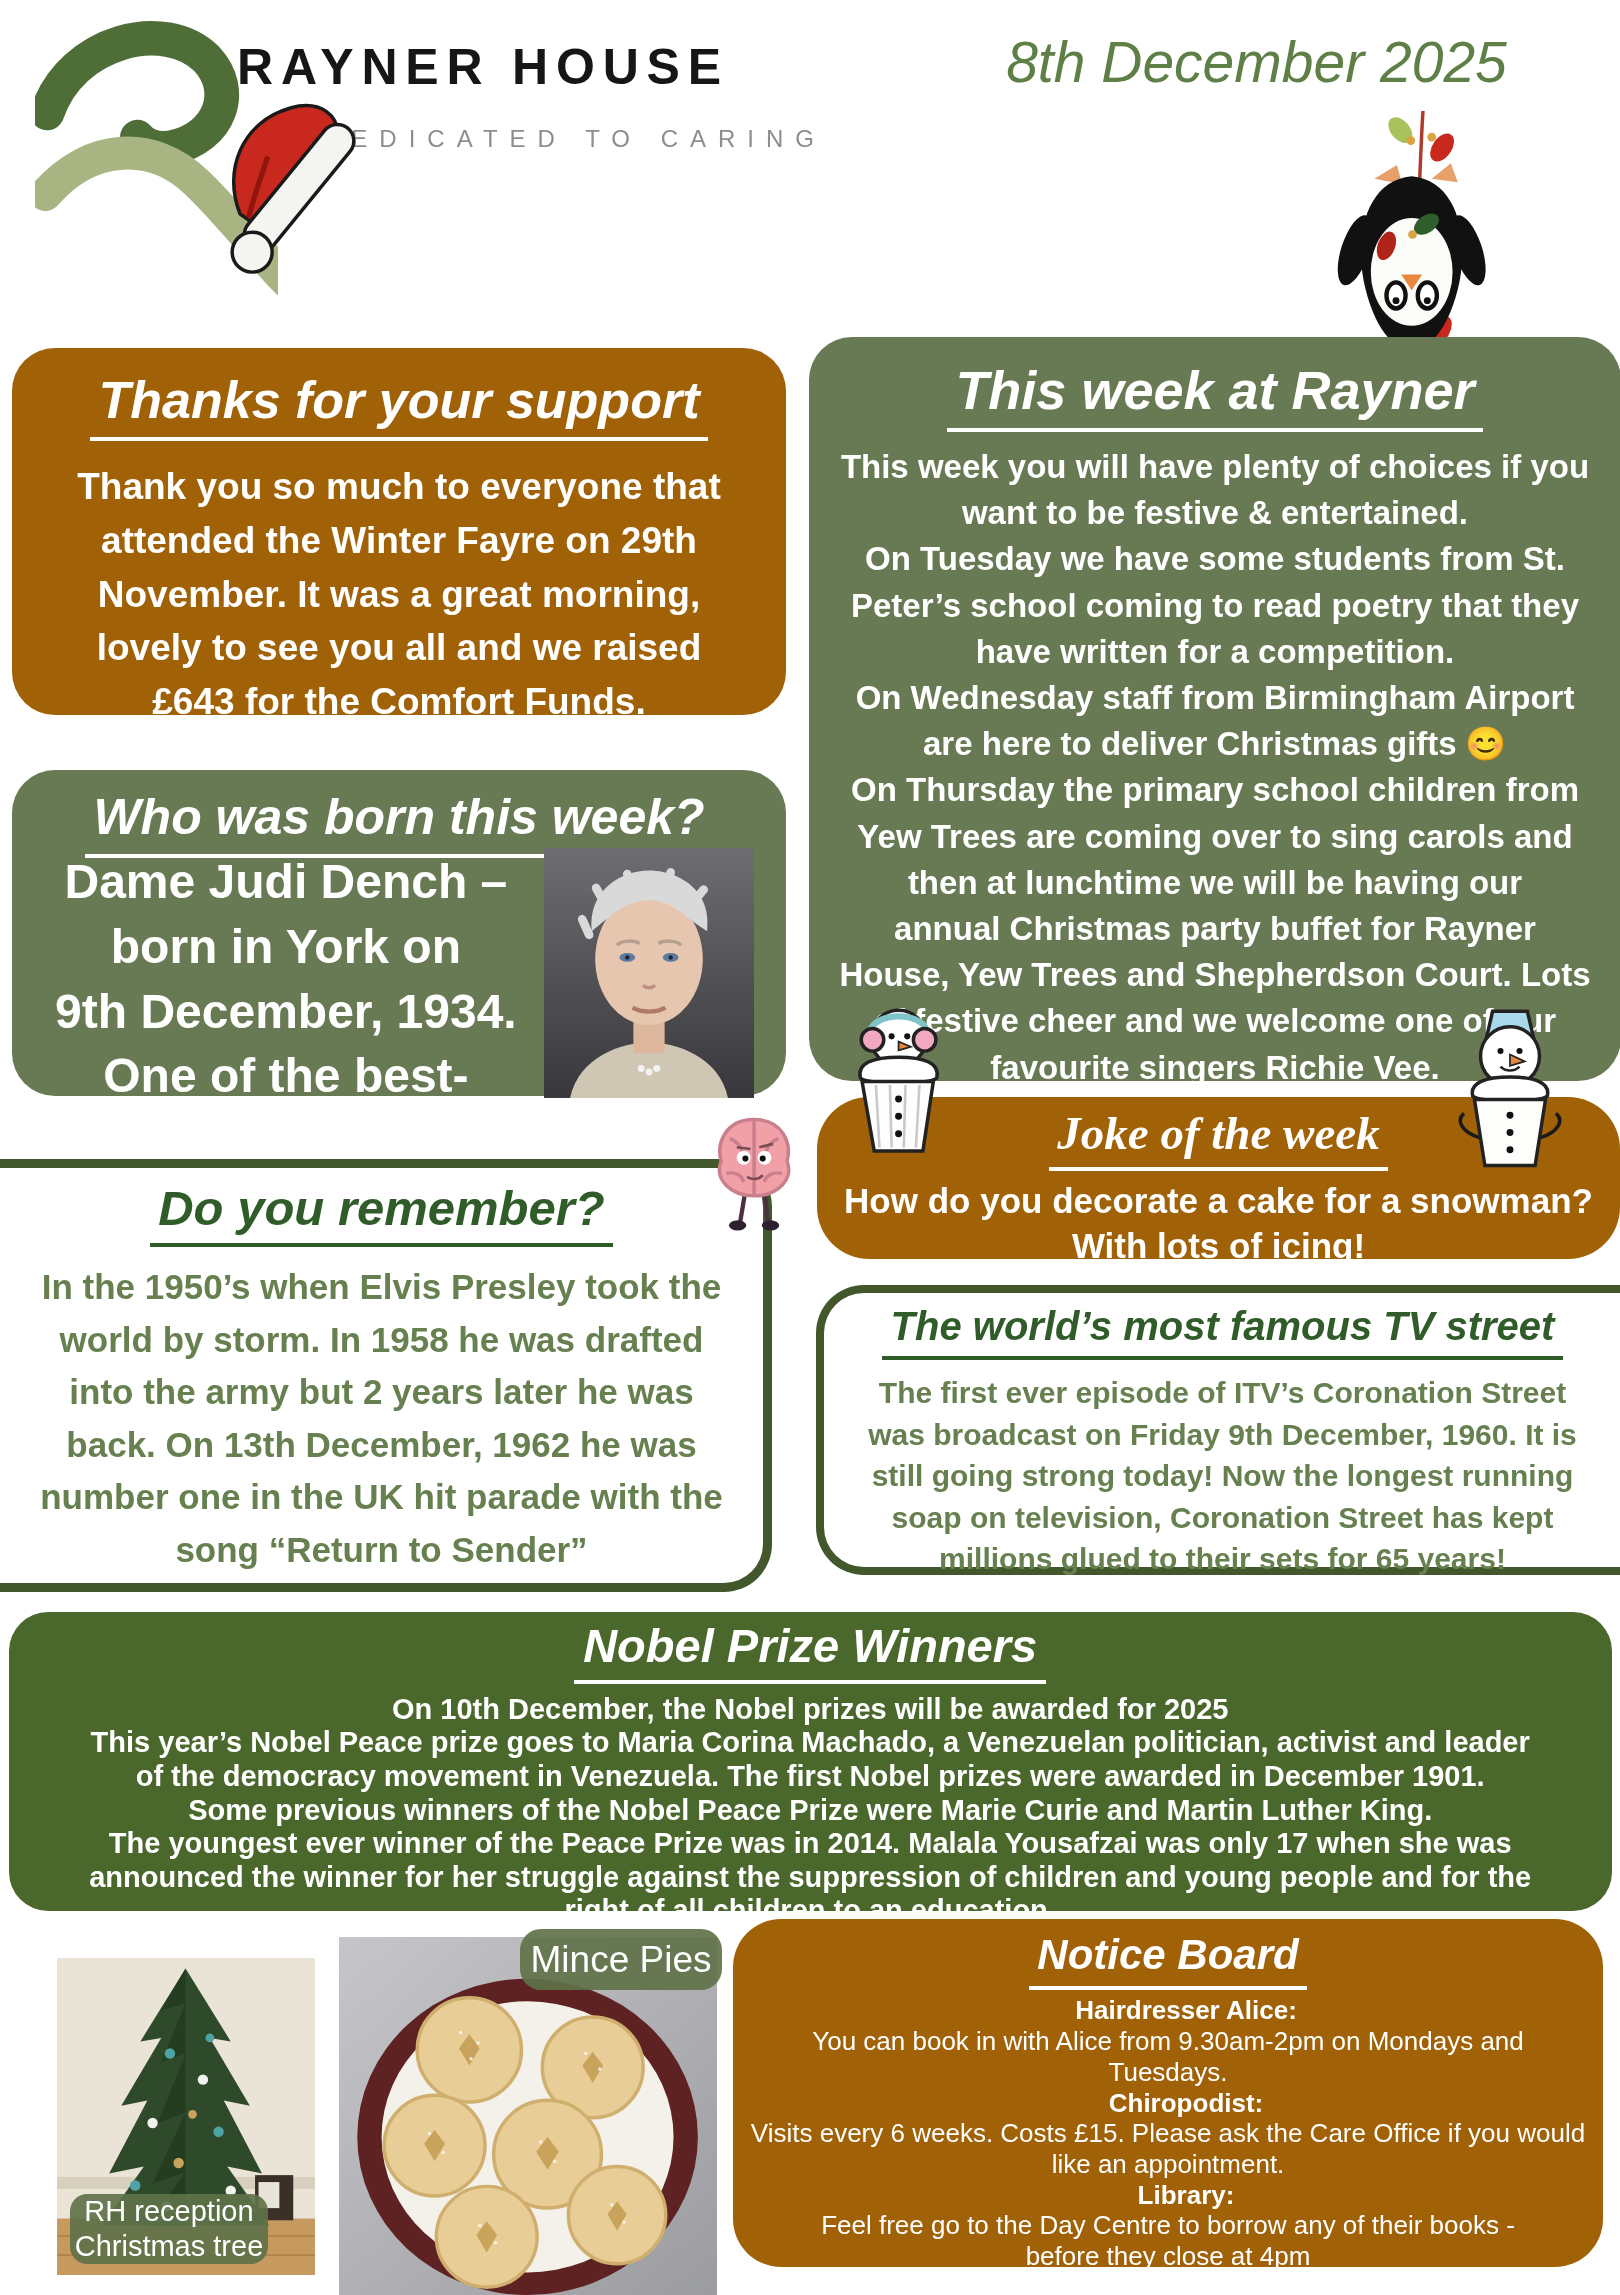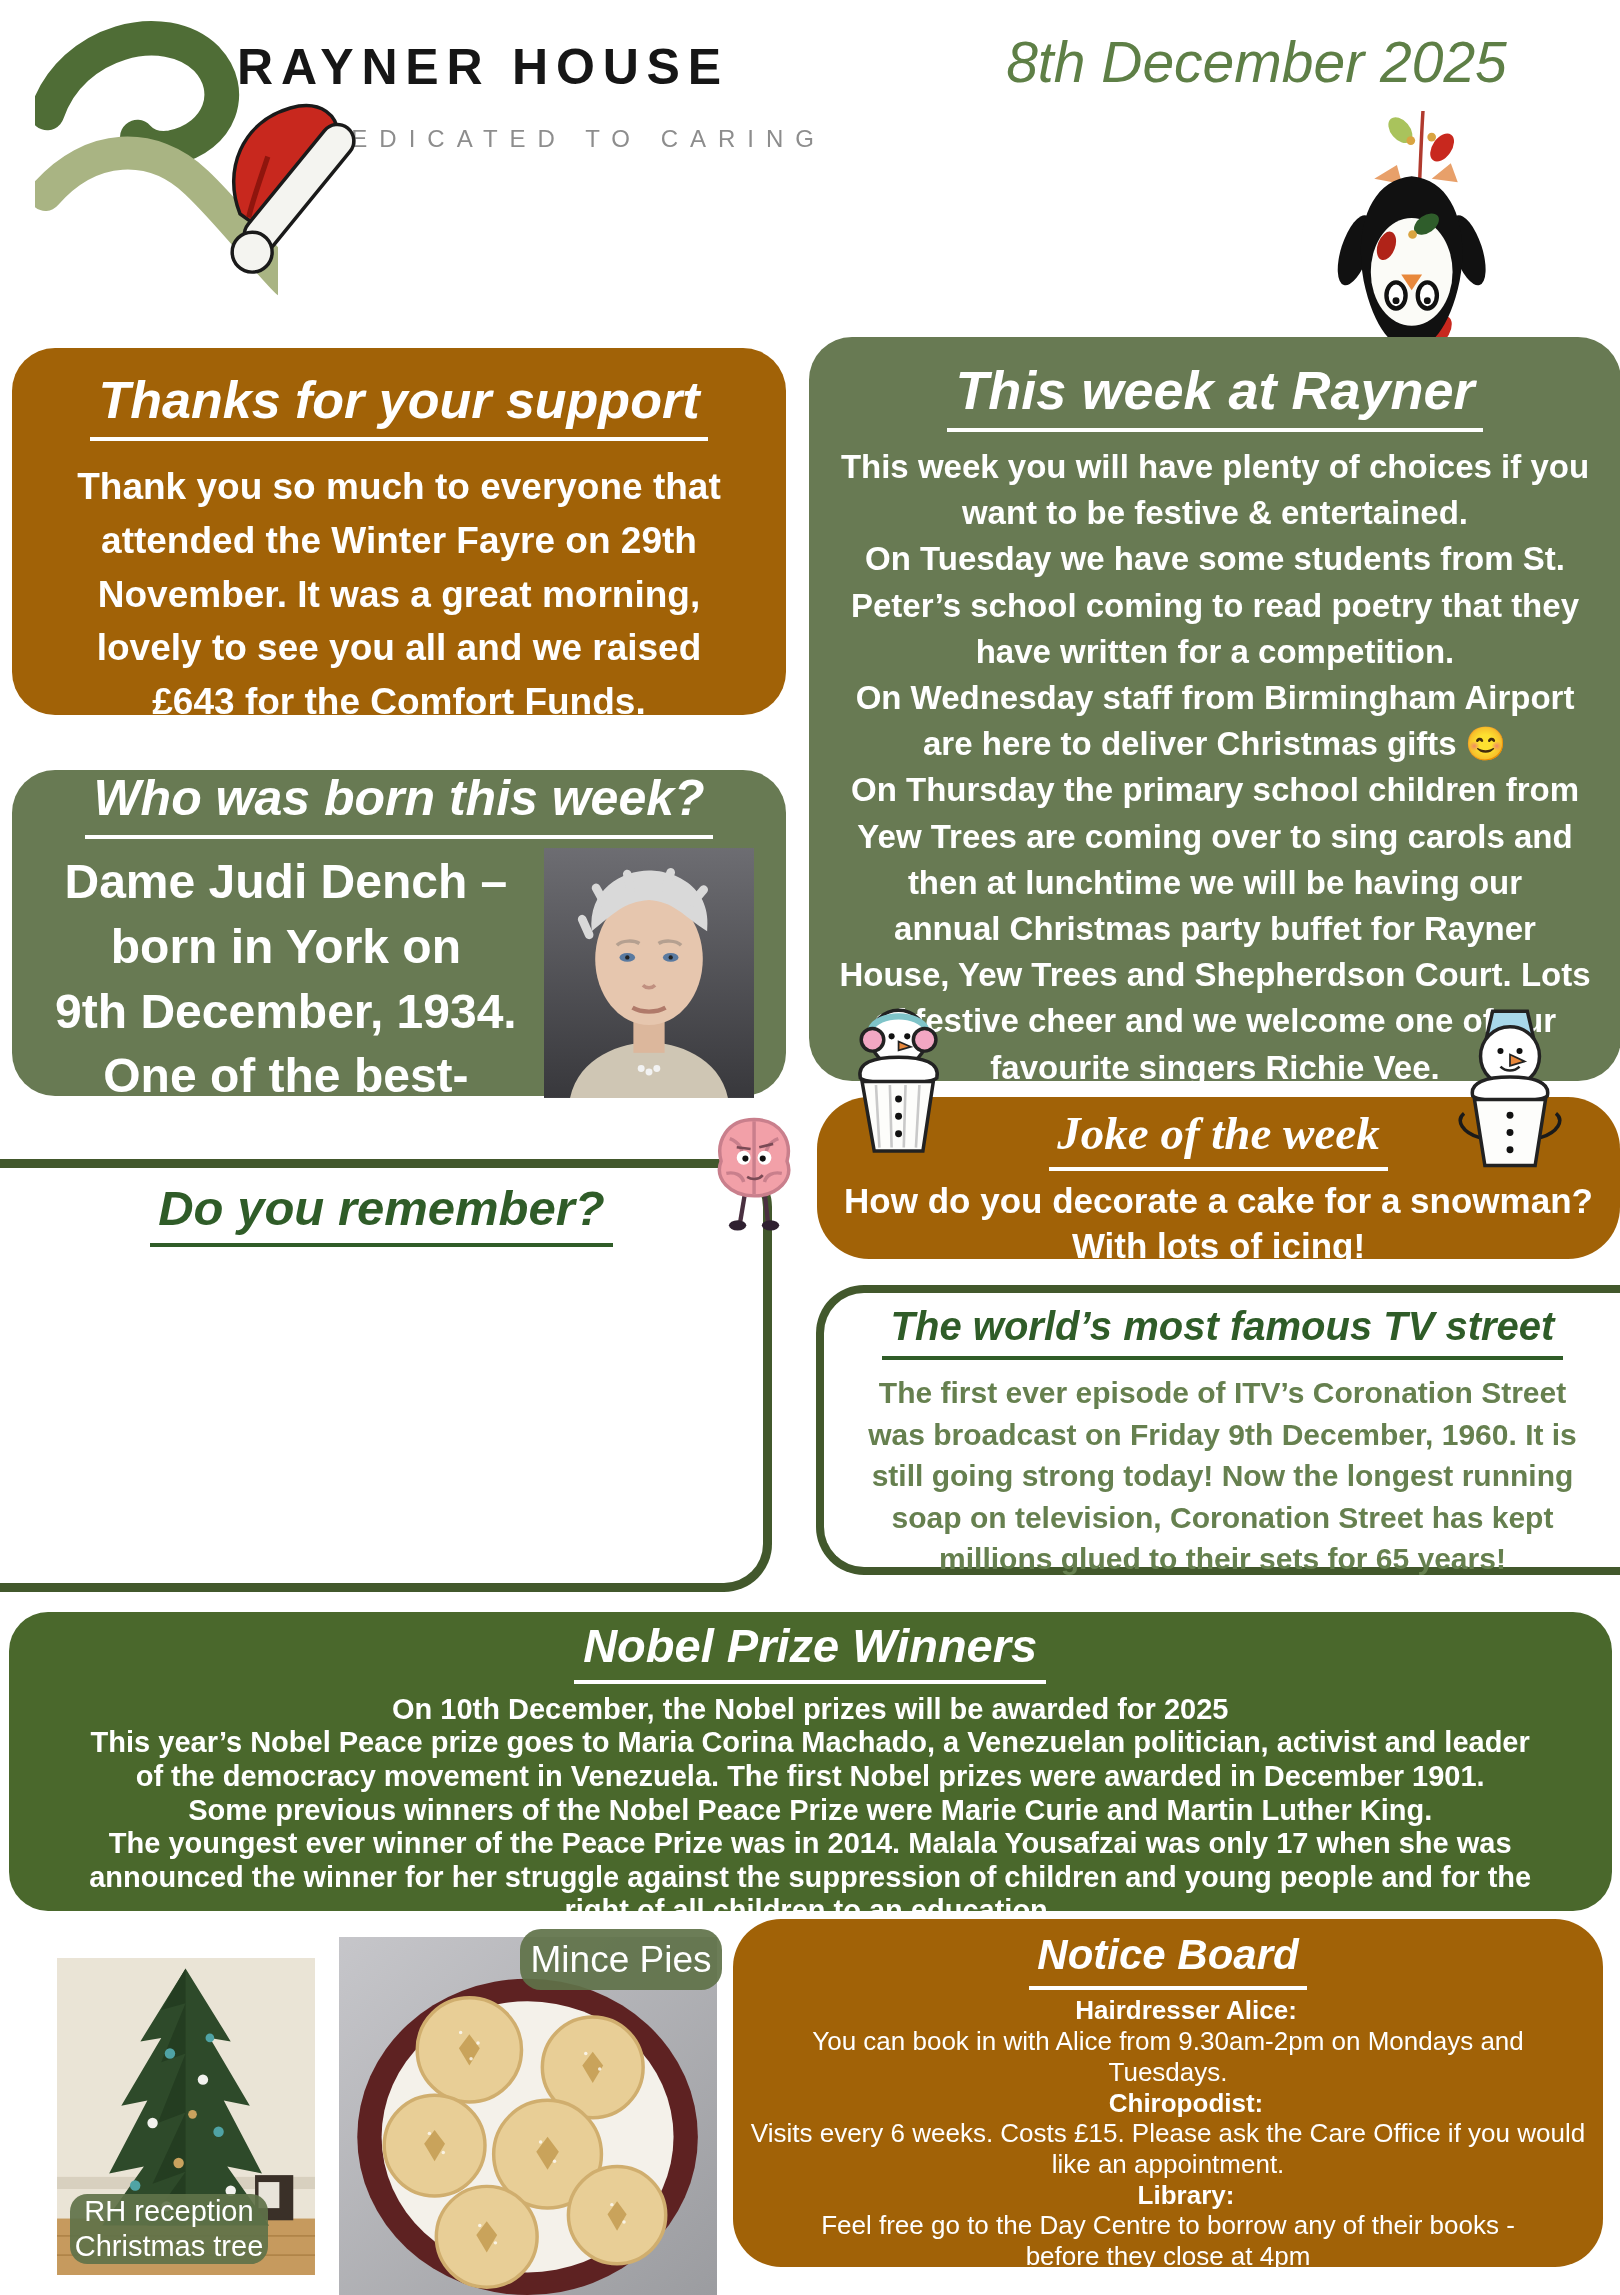--- a/index.html
+++ b/index.html
@@ -97,21 +97,21 @@
 are here to deliver Christmas gifts 😊
 On Thursday the primary school children from
 Yew Trees are coming over to sing carols and
 then at lunchtime we will be having our
 annual Christmas party buffet for Rayner
 House, Yew Trees and Shepherdson Court. Lots
 of festive cheer and we welcome one of our
 favourite singers Richie Vee.</div>
   </div>
 
-  <div class="box sage" style="left:12px;top:770px;width:774px;height:326px;border-radius:43px;">
+  <div class="box sage" style="left:12px;top:770px;width:774px;height:326px;border-radius:43px;padding-top:19px;">
     <div class="heading" style="font-size:50px;">
       <span>Who was born this week?</span>
     </div>
     <div class="body-text" style="position:absolute;left:17.4px;top:80px;width:513px;font-size:48px;line-height:1.35;">Dame Judi Dench –
 born in York on
 9th December, 1934.
 One of the best-known
 actresses in the world.</div>
 
     <svg class="abs" style="left:532px;top:78px;" width="210" height="250" viewBox="0 0 242 288">
@@ -192,20 +192,26 @@
     </div>
     <div class="body-text" style="font-size:35px;line-height:1.28;margin-top:8.7px;">How do you decorate a cake for a snowman?
 With lots of icing!</div>
   </div>
 
   <div class="box whitebox" style="left:0px;top:1159px;width:772px;height:433px;border:9.6px solid #42582C;border-left:none;
               border-radius:0 48px 48px 0;padding-top:12px;">
     <div class="heading green-head" style="font-size:49px;">
       <span>Do you remember?</span>
     </div>
+    <div class="body-text" style="font-size:35px;line-height:1.5;margin-top:14px;color:#66804F;">In the 1950’s when Elvis Presley took the
+world by storm. In 1958 he was drafted
+into the army but 2 years later he was
+back. On 13th December, 1962 he was
+number one in the UK hit parade with the
+song “Return to Sender”</div>
   </div>
 
   <div class="box whitebox" style="left:816px;top:1285px;width:805px;height:290px;border:8.7px solid #42582C;
               border-radius:48px 0 0 48px;border-right:none;padding-top:10.4px;">
     <div class="heading green-head" style="font-size:40px;">
       <span>The world’s most famous TV street</span>
     </div>
     <div class="body-text" style="font-size:30px;line-height:1.38;margin-top:12px;color:#66804F;">The first ever episode of ITV’s Coronation Street
 was broadcast on Friday 9th December, 1960. It is
 still going strong today! Now the longest running

